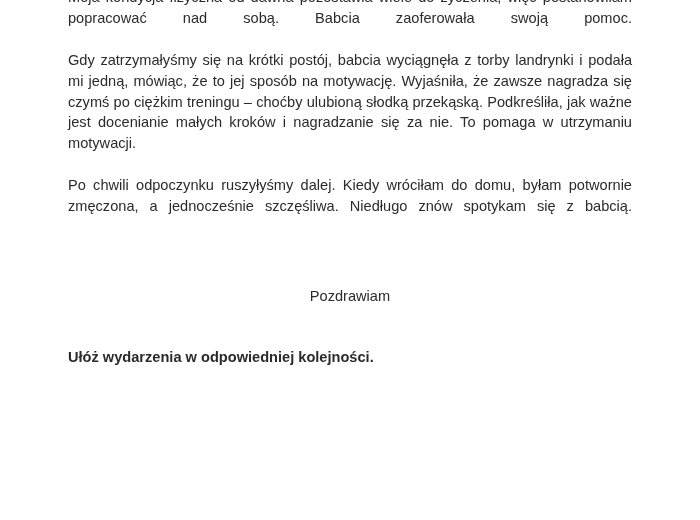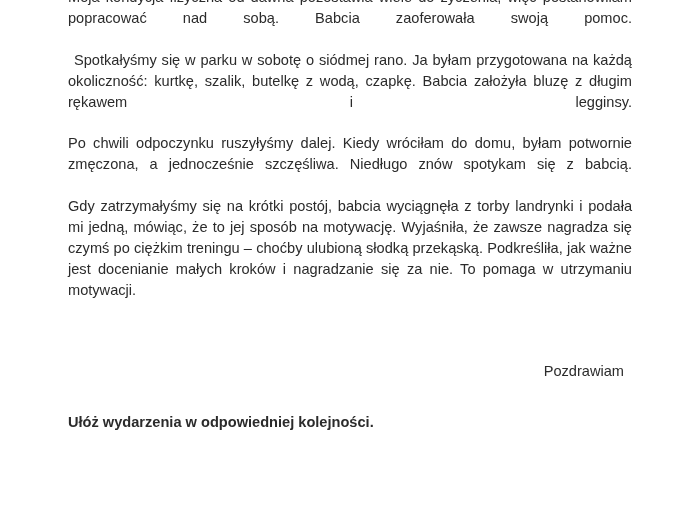--- a/index.html
+++ b/index.html
@@ -44,22 +44,22 @@
     text-indent: 6px;
   }
   
   p.para::after {
     content: "";
     display: inline-block;
     width: 100%;
   }
 
   p.plain {
-    margin: 8px;
-    text-align: right;
+    margin: 17px;
+    text-align: center;
   }
 
   p.bold {
     margin: 0;
     text-align: left;
     font-weight: bold;
   }
 
   .gap-sign {
     height: 31px;
@@ -69,26 +69,25 @@
   }
 </style>
 </head>
 <body>
 
 <div id="page">
   <div id="doc">
 
     <p class="para">Moja kondycja fizyczna od dawna pozostawia wiele do życzenia, więc postanowiłam popracować nad sobą. Babcia zaoferowała swoją pomoc.</p>
 
-    <p class="para indent">Spotkałyśmy się w parku w sobotę o siódmej rano. Ja byłam przygotowana na każdą okoliczność: kurtkę, szalik, butelkę z wodą, czapkę. Babcia założyła bluzę z długim rękawem i legginsy.</p>
 
 
+    <p class="para">Gdy zatrzymałyśmy się na krótki postój, babcia wyciągnęła z torby landrynki i podała mi jedną, mówiąc, że to jej sposób na motywację. Wyjaśniła, że zawsze nagradza się czymś po ciężkim treningu –  choćby ulubioną słodką przekąską. Podkreśliła, jak ważne jest docenianie małych kroków i nagradzanie się za nie. To pomaga w utrzymaniu motywacji.</p>
+
     <p class="para">Po chwili odpoczynku ruszyłyśmy dalej. Kiedy wróciłam do domu, byłam potwornie zmęczona, a jednocześnie szczęśliwa. Niedługo znów spotykam się z babcią.</p>
-
-    <p class="para">Gdy zatrzymałyśmy się na krótki postój, babcia wyciągnęła z torby landrynki i podała mi jedną, mówiąc, że to jej sposób na motywację. Wyjaśniła, że zawsze nagradza się czymś po ciężkim treningu –  choćby ulubioną słodką przekąską. Podkreśliła, jak ważne jest docenianie małych kroków i nagradzanie się za nie. To pomaga w utrzymaniu motywacji.</p>
 
     <div class="gap-sign"></div>
 
     <p class="plain">Pozdrawiam</p>
 
 
     <div class="gap-instr"></div>
 
     <p class="bold">Ułóż wydarzenia w odpowiedniej kolejności.</p>
 

